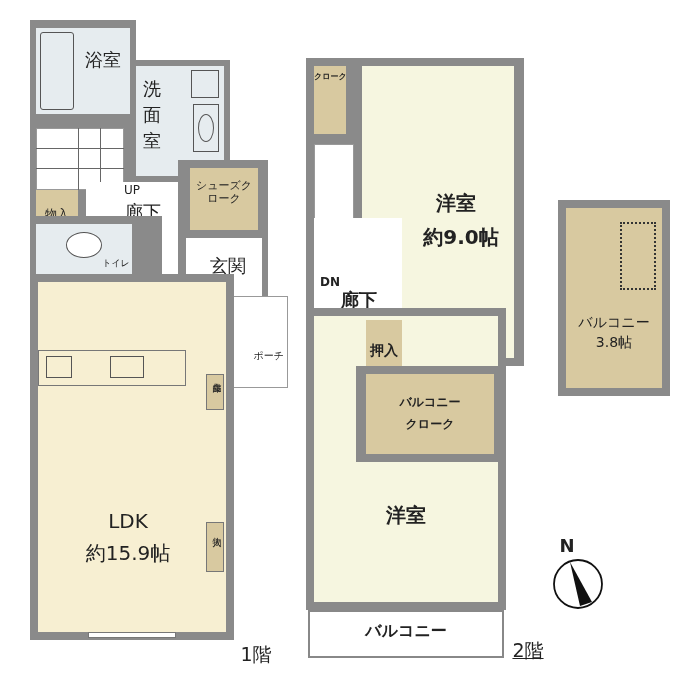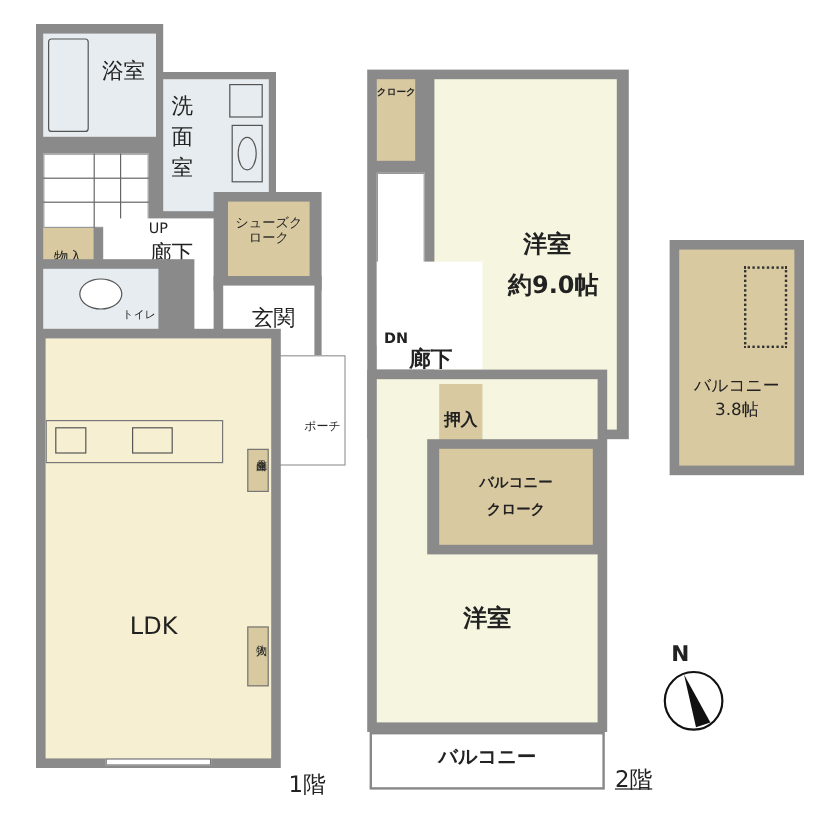--- a/index.html
+++ b/index.html
@@ -65,20 +65,21 @@
   <div class="lbl sm" style="left:200px;top:330px;width:56px;font-size:10px;text-align:right;">ポーチ</div>
 
   <div class="room" style="left:2px;top:254px;width:204px;height:366px;background:#8a8a8a;"></div>
   <div class="room" style="left:10px;top:262px;width:188px;height:350px;background:#f7efd2;"></div>
   <div class="abs" style="left:10px;top:330px;width:148px;height:36px;background:#f7efd2;border:1.5px solid #777;"></div>
   <div class="abs" style="left:18px;top:336px;width:26px;height:22px;border:1px solid #555;"></div>
   <div class="abs" style="left:82px;top:336px;width:34px;height:22px;border:1px solid #555;"></div>
   <div class="room" style="left:178px;top:354px;width:18px;height:36px;background:#d8c9a0;border:1px solid #777;"></div>
   <div class="lbl xs vert" style="left:180px;top:356px;width:14px;">食品庫</div>
   <div class="lbl big" style="left:60px;top:490px;width:80px;font-size:20px;">LDK</div>
+  <div class="lbl big" style="left:40px;top:522px;width:120px;font-size:20px;">約15.9帖</div>
   <div class="room" style="left:178px;top:502px;width:18px;height:50px;background:#d8c9a0;border:1px solid #777;"></div>
   <div class="lbl xs vert" style="left:180px;top:510px;width:14px;">物入</div>
 
   <div class="win" style="left:60px;top:612px;width:88px;height:6px;"></div>
 </div>
 <div class="lbl mid" style="left:236px;top:644px;width:40px;font-size:19px;">1階</div>
 
 <div class="abs" style="left:306px;top:58px;width:222px;height:576px;font-weight:bold;">
   <div class="room" style="left:0;top:0;width:218px;height:308px;background:#8a8a8a;"></div>
   <div class="room" style="left:8px;top:8px;width:32px;height:68px;background:#d8c9a0;"></div>

